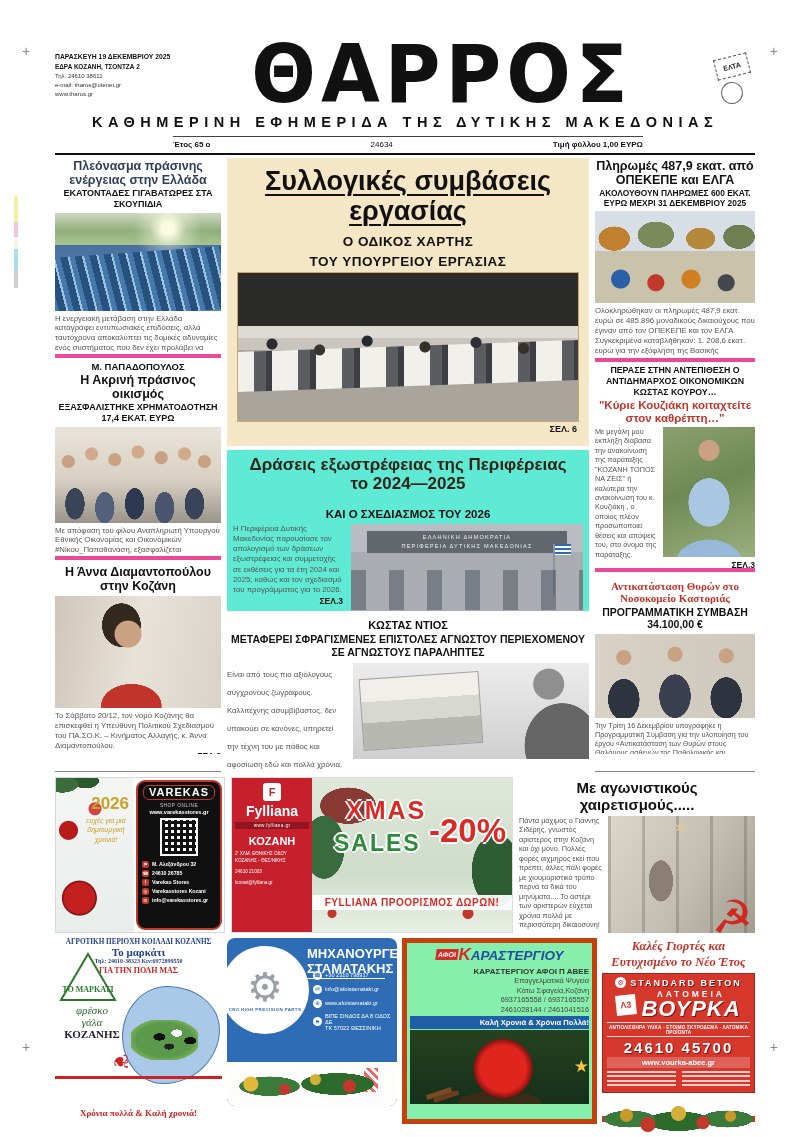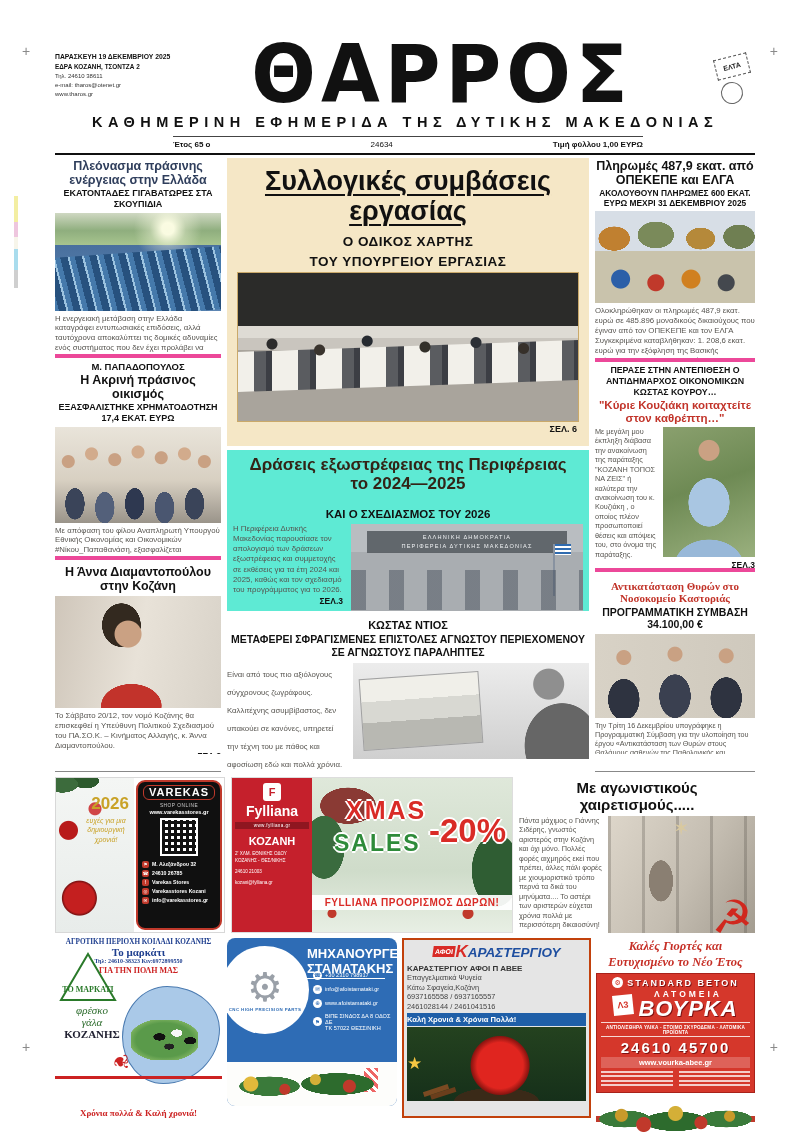--- a/index.html
+++ b/index.html
@@ -232,21 +232,21 @@
   .stam-tx{font-size:5.6px;}
   .stam-strip{position:absolute;left:0;right:0;bottom:0;height:44px;background:
       radial-gradient(circle at 14% 50%,#e2b93b 0 7px,transparent 8px),
       radial-gradient(circle at 34% 62%,#c0392b 0 5px,transparent 6px),
       radial-gradient(circle at 52% 40%,#d4af37 0 5px,transparent 6px),
       radial-gradient(circle at 72% 55%,#c0392b 0 6px,transparent 7px),
       radial-gradient(ellipse 50px 16px at 25% 55%,#3a7a3a 0 60%,transparent 61%),
       radial-gradient(ellipse 60px 18px at 65% 50%,#2d6b2d 0 60%,transparent 61%),
       repeating-linear-gradient(45deg,#e66 0 3px,#fff 3px 6px) 88% 30%/14px 24px no-repeat,
       #fdfdfb;}
-  .kara{width:179px;height:172px;background:#e5e5e5;border:2px solid #c2410c;text-align:left;
+  .kara{width:179px;height:172px;background:#86efac;border:5px solid #c2410c;text-align:right;
         overflow:hidden;flex:none;padding:2px 3px;}
   .kr-logo{display:flex;align-items:center;justify-content:center;gap:1px;}
   .kr-afoi{background:#d92b26;color:#fff;font-size:7px;font-weight:bold;padding:2px 2px;transform:skewX(-8deg);}
   .kr-name{color:#1f4fa0;font-weight:900;font-style:italic;font-size:13.5px;}
   .kr-name .k{color:#d92b26;font-size:17px;}
   .kr-l1{font-size:8px;font-weight:bold;color:#333;margin-top:2px;}
   .kr-l{font-size:7.4px;color:#444;line-height:1.3;}
   .kr-banner{background:#1f5fa8;color:#fff;font-size:7.6px;font-weight:bold;padding:2px 0;margin-top:2px;}
   .kr-photo{height:74px;position:relative;margin-top:1px;background:
       radial-gradient(circle at 52% 52%,#e0251f 0 23px,#8a1410 29px,transparent 30px),

